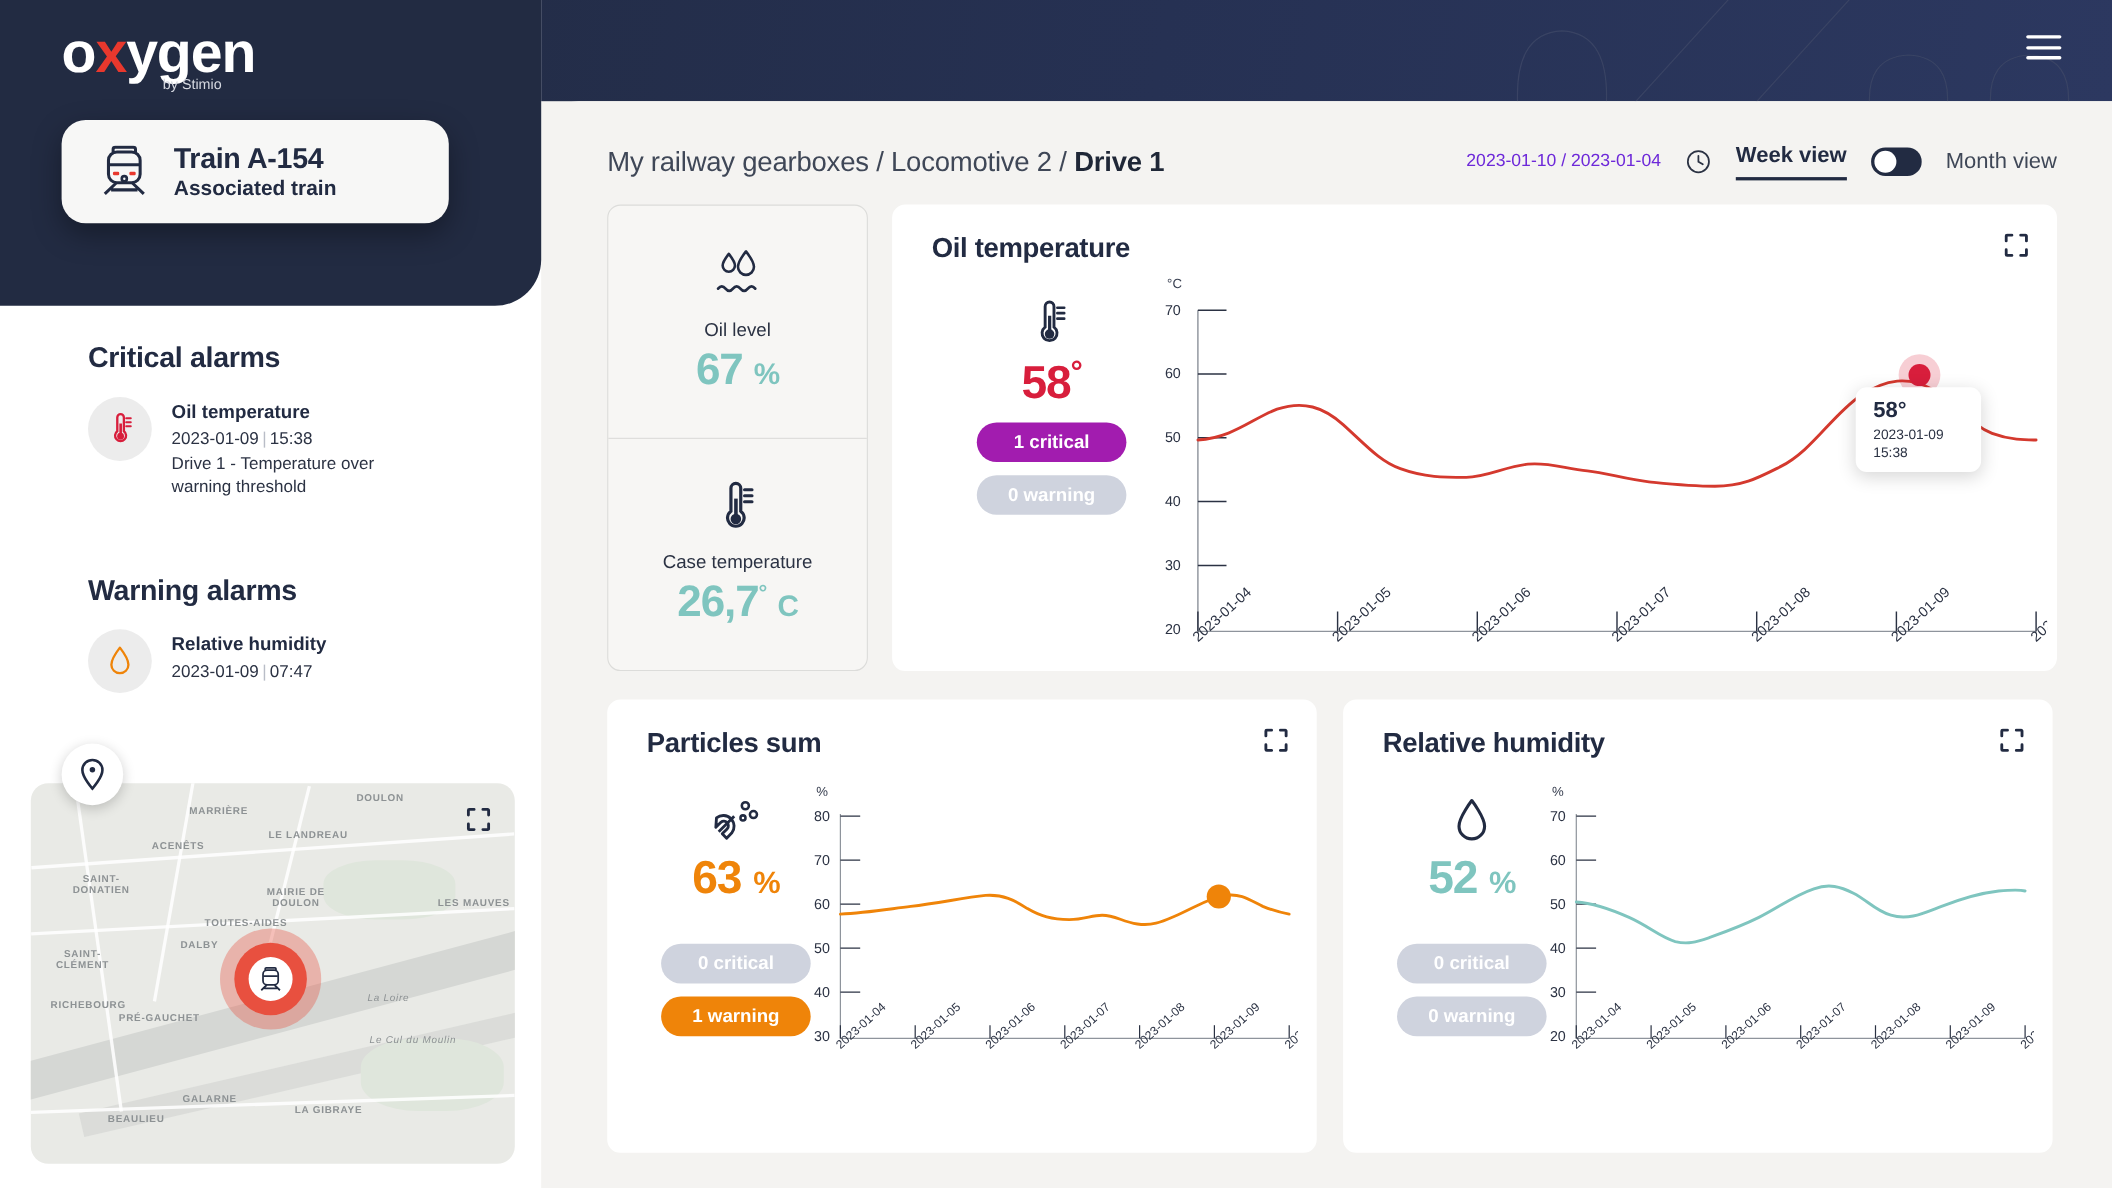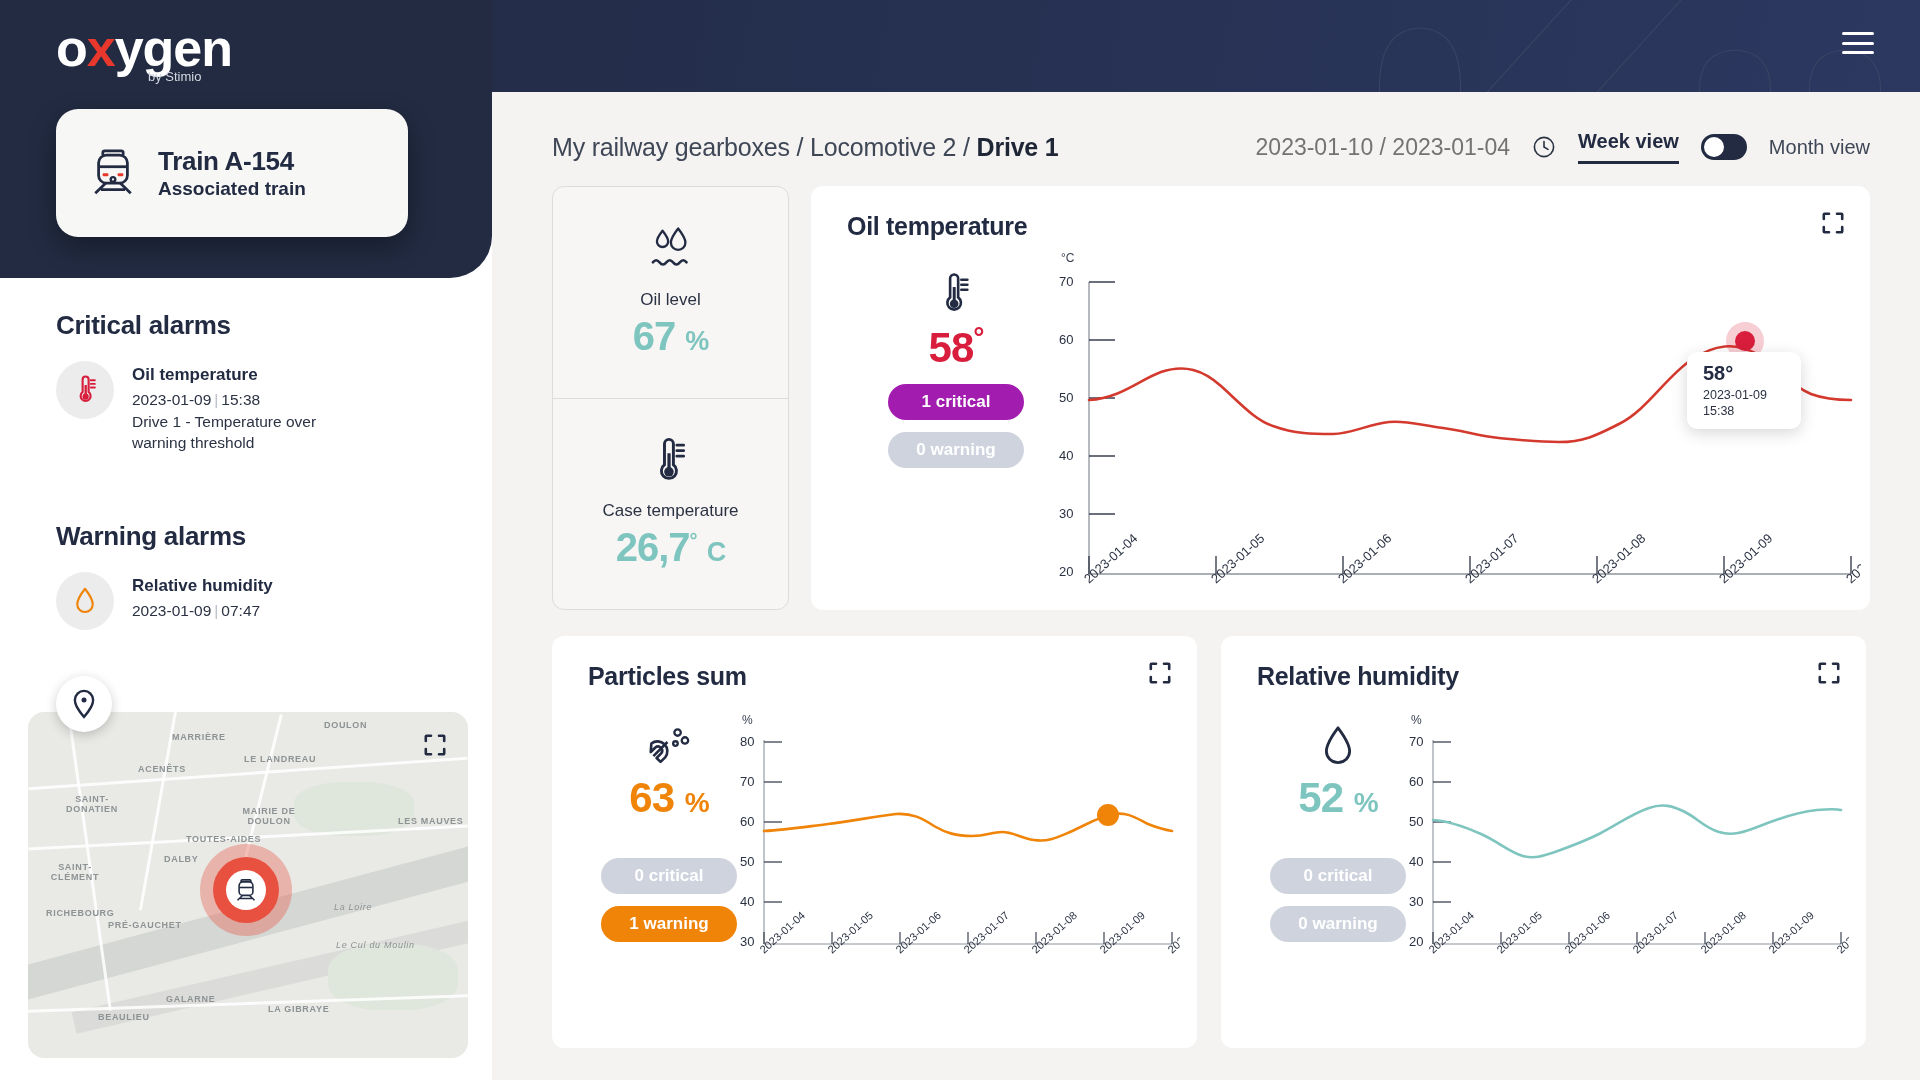--- a/index.html
+++ b/index.html
@@ -30,33 +30,33 @@
     font-size: 52px; font-weight: 700; letter-spacing: -1px;
     color: #ffffff; line-height: 1; text-align: right;
   }
   .logo .x { color: #e8382d; }
   .logo-sub {
     position: absolute; left: 148px; top: 69px;
     font-size: 13px; color: #d5d8e0; font-weight: 400;
   }
   .train-card {
     position: absolute; left: 56px; top: 109px;
-    width: 352px; height: 128px;
+    width: 352px; height: 94px;
     background: #f7f7f6;
     border-radius: 22px;
     box-shadow: 0 10px 26px rgba(0,0,0,.35);
     display: flex; align-items: center; gap: 22px;
     padding-left: 34px;
     z-index: 5;
   }
   .train-card .tc-txt { line-height: 1.22; }
   .train-card .tc-title { font-size: 26px; font-weight: 700; color: #222b42; letter-spacing: -.3px;}
   .train-card .tc-sub { font-size: 19px; font-weight: 700; color: #222b42; }
 
-  .alarms { padding: 32px 56px 0 56px; }
+  .alarms { padding: 32px 56px 0 80px; }
   .alarm-head { font-size: 26px; font-weight: 700; color: #222b42; letter-spacing: -.3px; }
   .alarm-head.warn { margin-top: 67px; }
   .alarm-item { display: flex; gap: 18px; margin-top: 20px; }
   .alarm-icon {
     flex: 0 0 auto;
     width: 58px; height: 58px; border-radius: 50%;
     background: #ececec;
     display: flex; align-items: center; justify-content: center;
   }
   .alarm-body { font-size: 15.5px; color: #2b3243; line-height: 1.38; padding-top: 2px; max-width: 215px;}
@@ -121,21 +121,21 @@
     width: 1428px; height: 988px;
     background: #f4f3f1;
     border-top-left-radius: 34px;
     z-index: 2;
     padding: 24px 50px 0 60px;
   }
   .main-head { display: flex; align-items: center; height: 62px; }
   .crumb { font-size: 25px; color: #3f4757; letter-spacing: -.2px; }
   .crumb b { color: #1f2737; font-weight: 700; }
   .head-right { margin-left: auto; display: flex; align-items: center; gap: 22px; }
-  .range { font-size: 23px; color: #737373; }
+  .range { font-size: 16px; color: #6d28d9; }
   .view-tab {
     font-size: 20px; font-weight: 700; color: #222b42;
     border-bottom: 3px solid #222b42; padding-bottom: 8px; cursor: pointer;
   }
   .view-tab.off { font-weight: 400; border-bottom: none; color: #3f4757; padding-bottom: 0;}
   .toggle {
     width: 46px; height: 26px; border-radius: 14px; background: #222b42;
     position: relative; cursor: pointer;
   }
   .toggle i {

